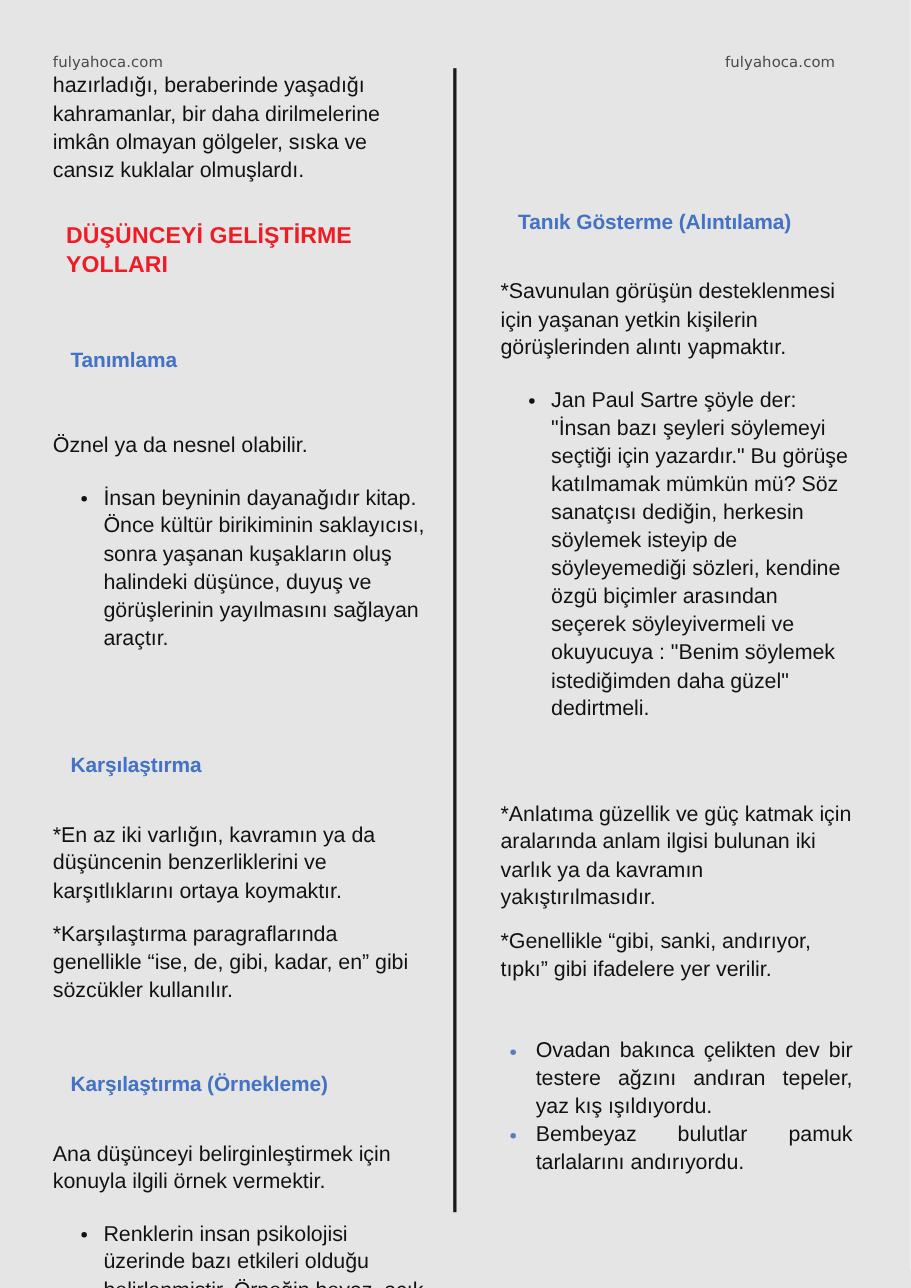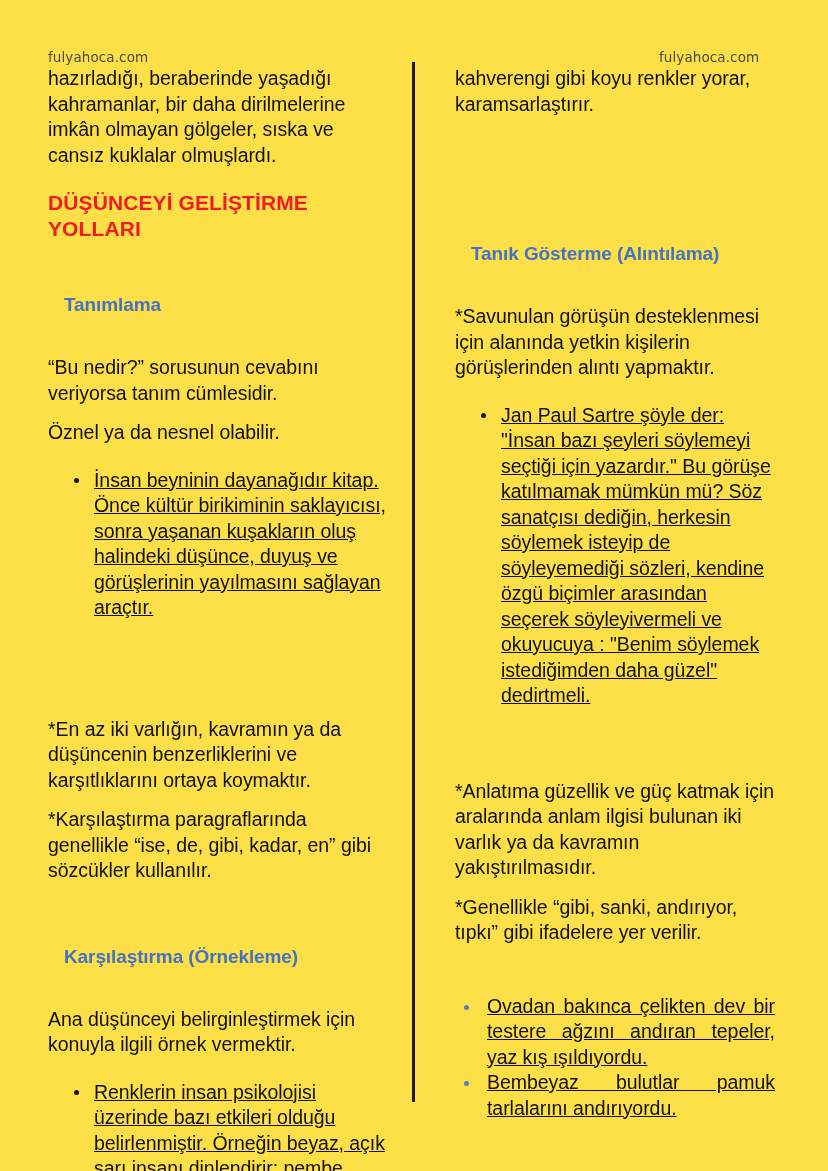--- a/index.html
+++ b/index.html
@@ -12,21 +12,21 @@
     height: 1171px;
     position: relative;
     font-family: "Liberation Sans", sans-serif;
     color: #000000;
     overflow: hidden;
   }
 
   .page {
     position: absolute;
     inset: 0;
-    background: #fde047;
+    background: #e5e5e5;
   }
 
   
   .watermark {
     position: absolute;
     font-family: "DejaVu Sans", sans-serif;
     font-size: 13.5px;
     color: #4a4a4a;
     letter-spacing: 0.1px;
     white-space: nowrap;
@@ -67,21 +67,21 @@
   .gap-lg { height: 34px; }
   .gap-xl { height: 48px; }
   .gap-xxl { height: 74px; }
   .gap-huge { height: 108px; }
 
   .h-red {
     font-size: 21px;
     font-weight: bold;
     color: #ee1c25;
     line-height: 26px;
-    margin: 0;
+    margin: 12px;
     letter-spacing: 0.1px;
   }
 
   .h-blue {
     font-size: 19px;
     font-weight: bold;
     color: #4472c4;
     line-height: 25px;
     margin: 16px;
     letter-spacing: -0.1px;
@@ -94,21 +94,20 @@
     list-style: none;
   }
   ul.bullets > li {
     position: relative;
     padding-left: 46px;
     font-size: 19.5px;
     line-height: 25.5px;
     color: #111111;
     margin: 0;
     letter-spacing: -0.05px;
-    text-decoration: underline;
   }
   ul.bullets > li::before {
     content: "";
     position: absolute;
     left: 26px;
     top: 10px;
     width: 5px;
     height: 5px;
     border-radius: 50%;
     background: #111111;
@@ -144,34 +143,34 @@
     <div class="gap-md"></div>
 
     <p class="h-red">DÜŞÜNCEYİ GELİŞTİRME YOLLARI</p>
 
     <div class="gap-lg"></div>
 
     <p class="h-blue">Tanımlama</p>
 
     <div class="gap-md"></div>
 
-    <p class="para">“Bu nedir?” sorusunun cevabını veriyorsa tanım cümlesidir.</p>
 
     <div class="gap-sm"></div>
 
     <p class="para">Öznel ya da nesnel olabilir.</p>
 
     <div class="gap-md"></div>
 
     <ul class="bullets">
       <li>İnsan beyninin dayanağıdır kitap. Önce kültür birikiminin saklayıcısı, sonra yaşanan kuşakların oluş halindeki düşünce, duyuş ve görüşlerinin yayılmasını sağlayan araçtır.</li>
     </ul>
 
     <div class="gap-xxl"></div>
 
+    <p class="h-blue">Karşılaştırma</p>
 
     <div class="gap-md"></div>
 
     <p class="para">*En az iki varlığın, kavramın ya da düşüncenin benzerliklerini ve karşıtlıklarını ortaya koymaktır.</p>
 
     <div class="gap-sm"></div>
 
     <p class="para">*Karşılaştırma paragraflarında genellikle “ise, de, gibi, kadar, en” gibi sözcükler kullanılır.</p>
 
     <div class="gap-md"></div>
@@ -188,29 +187,28 @@
     <div class="gap-md"></div>
 
     <ul class="bullets">
       <li>Renklerin insan psikolojisi üzerinde bazı etkileri olduğu belirlenmiştir. Örneğin beyaz, açık sarı insanı dinlendirir; pembe, mavi canlandırır; mor,</li>
     </ul>
 
   </div>
 
   <div class="col col-right">
 
-    <p class="para">kahverengi gibi koyu renkler yorar, karamsarlaştırır.</p>
 
     <div class="gap-huge"></div>
 
     <p class="h-blue">Tanık Gösterme (Alıntılama)</p>
 
     <div class="gap-md"></div>
 
-    <p class="para">*Savunulan görüşün desteklenmesi için alanında yetkin kişilerin görüşlerinden alıntı yapmaktır.</p>
+    <p class="para">*Savunulan görüşün desteklenmesi için yaşanan yetkin kişilerin görüşlerinden alıntı yapmaktır.</p>
 
     <div class="gap-md"></div>
 
     <ul class="bullets">
       <li>Jan Paul Sartre şöyle der: "İnsan bazı şeyleri söylemeyi seçtiği için yazardır." Bu görüşe katılmamak mümkün mü? Söz sanatçısı dediğin, herkesin söylemek isteyip de söyleyemediği sözleri, kendine özgü biçimler arasından seçerek söyleyivermeli ve okuyucuya : "Benim söylemek istediğimden daha güzel" dedirtmeli.</li>
     </ul>
 
     <div class="gap-xl"></div>
 
 

